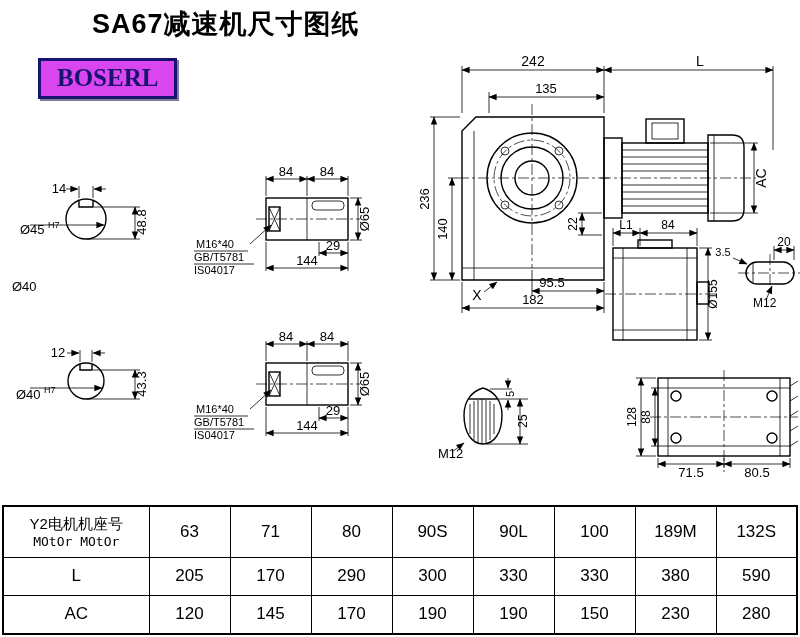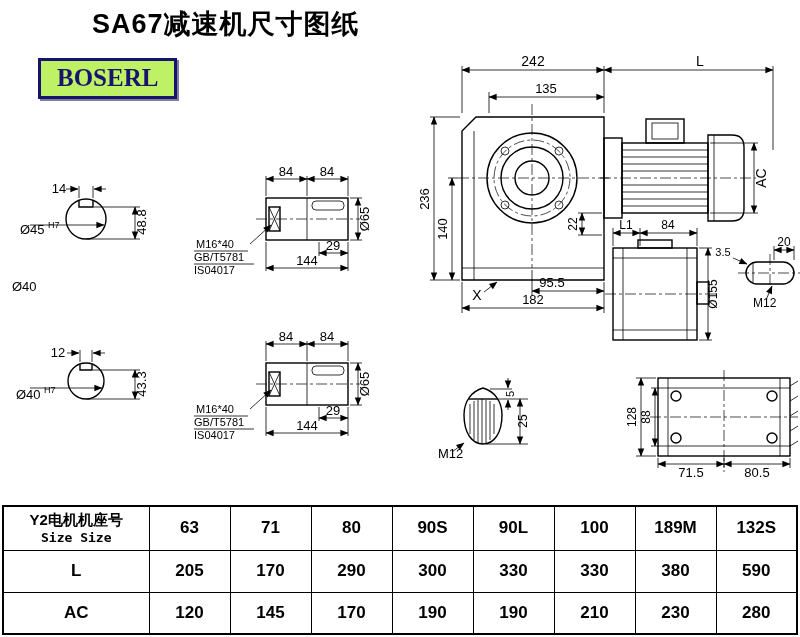--- a/index.html
+++ b/index.html
@@ -8,40 +8,40 @@
     width:800px; height:637px; position:relative; overflow:hidden;
     background:#ffffff; color:#000;
     font-family:"Liberation Sans", sans-serif;
   }
   .title {
     position:absolute; left:44px; top:6px;
     font-size:27px; font-weight:bold; letter-spacing:1px;margin-left:48px;
   }
   .logo {
     position:absolute; left:38px; top:58px;
-    border:3px solid #17136e; color:#17136e; background:#bef264;
+    border:3px solid #17136e; color:#17136e; background:#d946ef;
     font-family:"Liberation Serif", serif; font-weight:bold;
     font-size:25px; line-height:1; padding:4px 16px 6px;
     box-shadow:2px 2px 0 rgba(20,20,70,.55);
   }
   #dwg { position:absolute; left:0; top:0; }
   svg text { font-family:"Liberation Sans", sans-serif; fill:#000; }
   .o   { fill:none; stroke:#000; stroke-width:1.4; }
   .t   { fill:none; stroke:#000; stroke-width:.8; }
   .dim { fill:none; stroke:#000; stroke-width:.8; marker-start:url(#ar); marker-end:url(#ar); }
   .dime{ fill:none; stroke:#000; stroke-width:.8; marker-end:url(#ar); }
   .cl  { fill:none; stroke:#000; stroke-width:.7; stroke-dasharray:11 3 3 3; }
 
   .size-table {
     position:absolute; left:2px; top:505px; width:796px; height:130px;
     border-collapse:collapse; table-layout:fixed; text-align:center;
     border:2px solid #000;
   }
   .size-table th, .size-table td {
-    border:1px solid #000; font-weight:bold; font-size:17px; padding:0;
+    border:1px solid #000; font-weight:normal; font-size:17px; padding:8px;
   }
   .size-table thead tr { height:44px; }
   .size-table tbody tr { height:28px; }
   .size-table .label-col { width:146px; }
   .label-col .cn { font-size:15px; }
   .label-col .mono { font-family:"DejaVu Sans Mono", monospace; font-size:13px; }
 </style>
 </head>
 <body>
 
@@ -269,21 +269,21 @@
       <text x="691" y="477" font-size="13" text-anchor="middle">71.5</text>
       <text x="757" y="477" font-size="13" text-anchor="middle">80.5</text>
     </g>
 </svg>
 
 <table class="size-table">
   <thead>
     <tr>
       <th class="label-col">
         <div class="cn">Y2电机机座号</div>
-        <div class="mono">Size Size</div>
+        <div class="mono">MOtOr MOtOr</div>
       </th>
     <th>63</th>
         <th>71</th>
         <th>80</th>
         <th>90S</th>
         <th>90L</th>
         <th>100</th>
         <th>189M</th>
         <th>132S</th>
       </tr>
@@ -300,18 +300,18 @@
         <td>380</td>
         <td>590</td>
       </tr>
       <tr>
         <th>AC</th>
         <td>120</td>
         <td>145</td>
         <td>170</td>
         <td>190</td>
         <td>190</td>
-        <td>210</td>
+        <td>150</td>
         <td>230</td>
         <td>280</td>
       </tr>
     </tbody>
 </table>
 
 </body></html>

